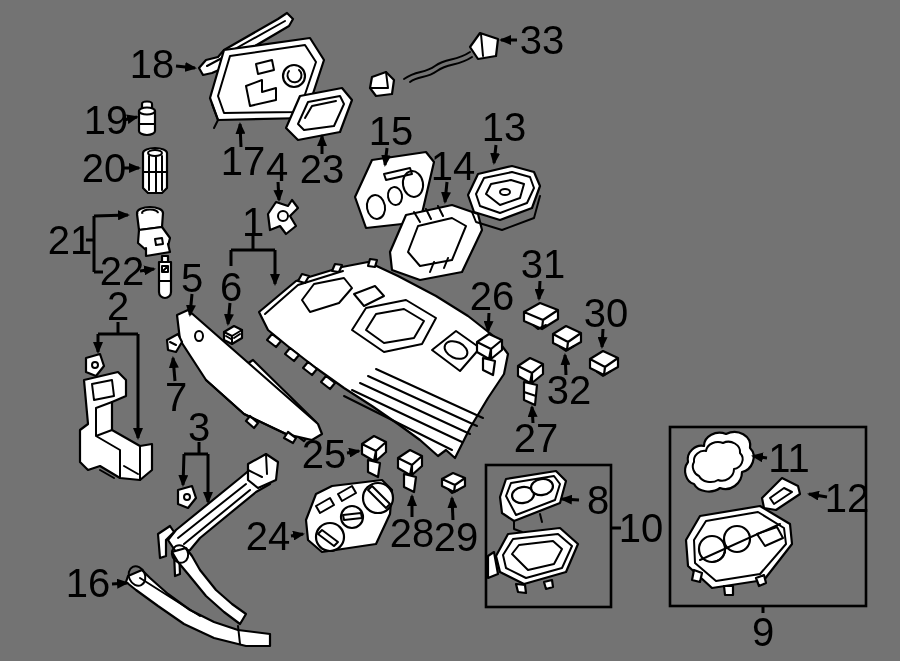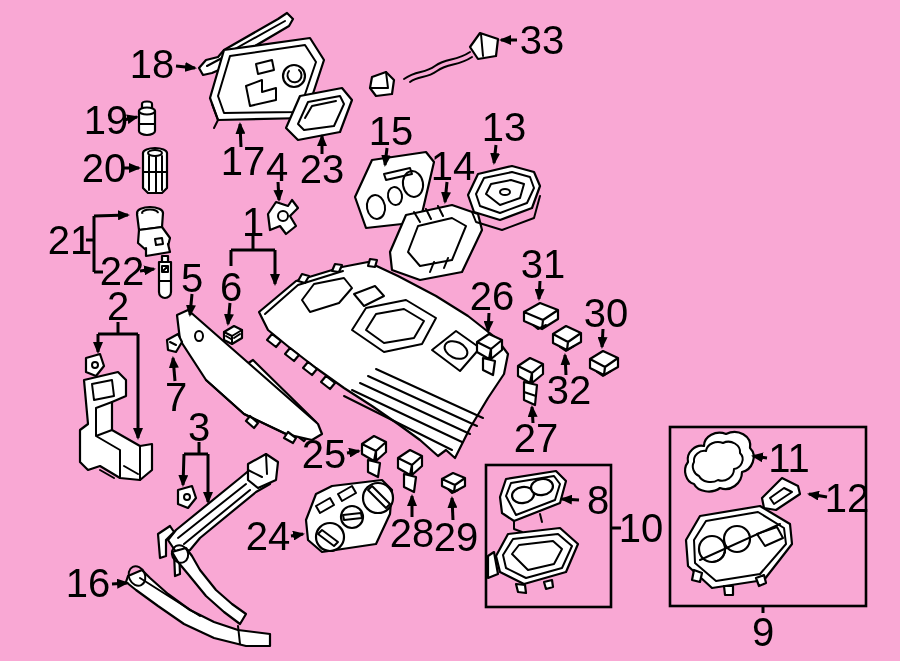--- a/index.html
+++ b/index.html
@@ -1,16 +1,16 @@
 <!DOCTYPE html>
 <html><head>
 <meta charset="utf-8">
 <style>
   html,body{margin:0;padding:0;background:#ffffff;}
-  .stage{position:relative;width:900px;height:661px;background:#f9a8d4;overflow:hidden;}
+  .stage{position:relative;width:900px;height:661px;background:#737373;overflow:hidden;}
   svg{display:block;}
   .p{fill:#ffffff;stroke:#000000;stroke-width:2.2;stroke-linejoin:round;stroke-linecap:round;}
   .ln{fill:none;stroke:#000000;stroke-width:2;stroke-linejoin:round;stroke-linecap:round;}
   .lead{fill:none;stroke:#000000;stroke-width:3;stroke-linecap:butt;}
   .kit{fill:none;stroke:#000000;stroke-width:2.6;}
   .lbl{font-family:"Liberation Sans",sans-serif;font-size:40px;fill:#000000;text-anchor:middle;}
 </style>
 </head>
 <body>
 

